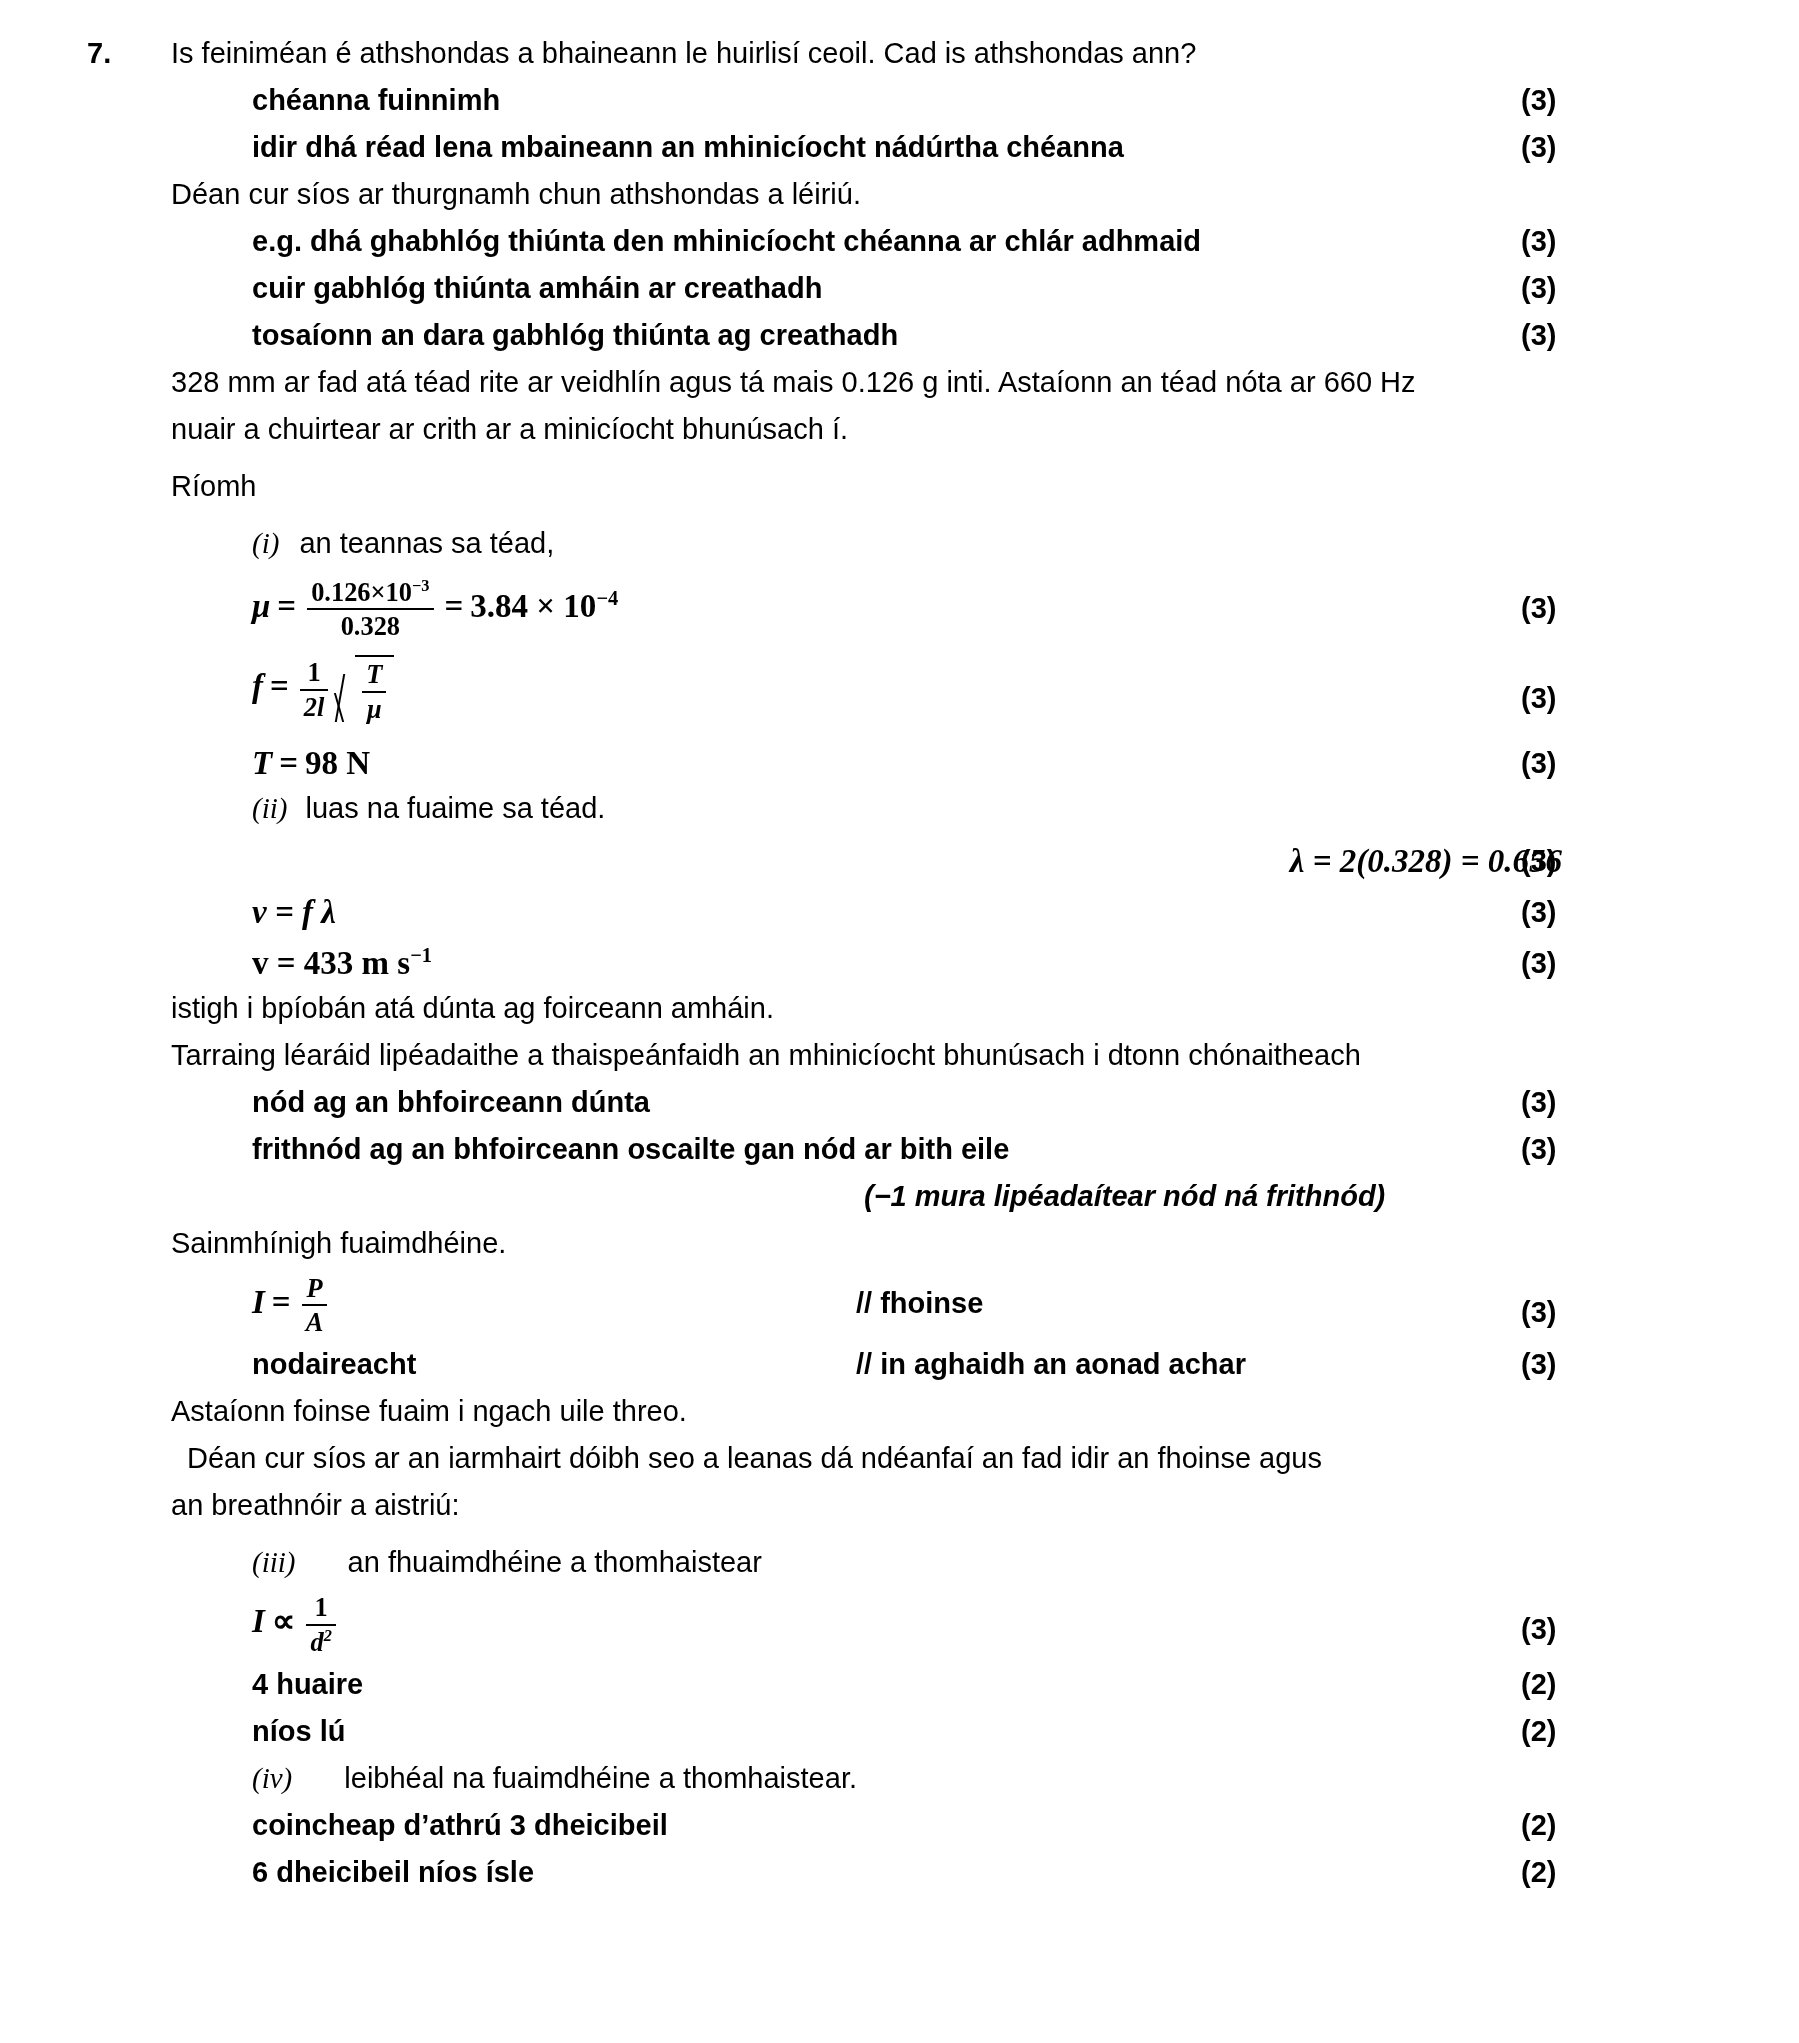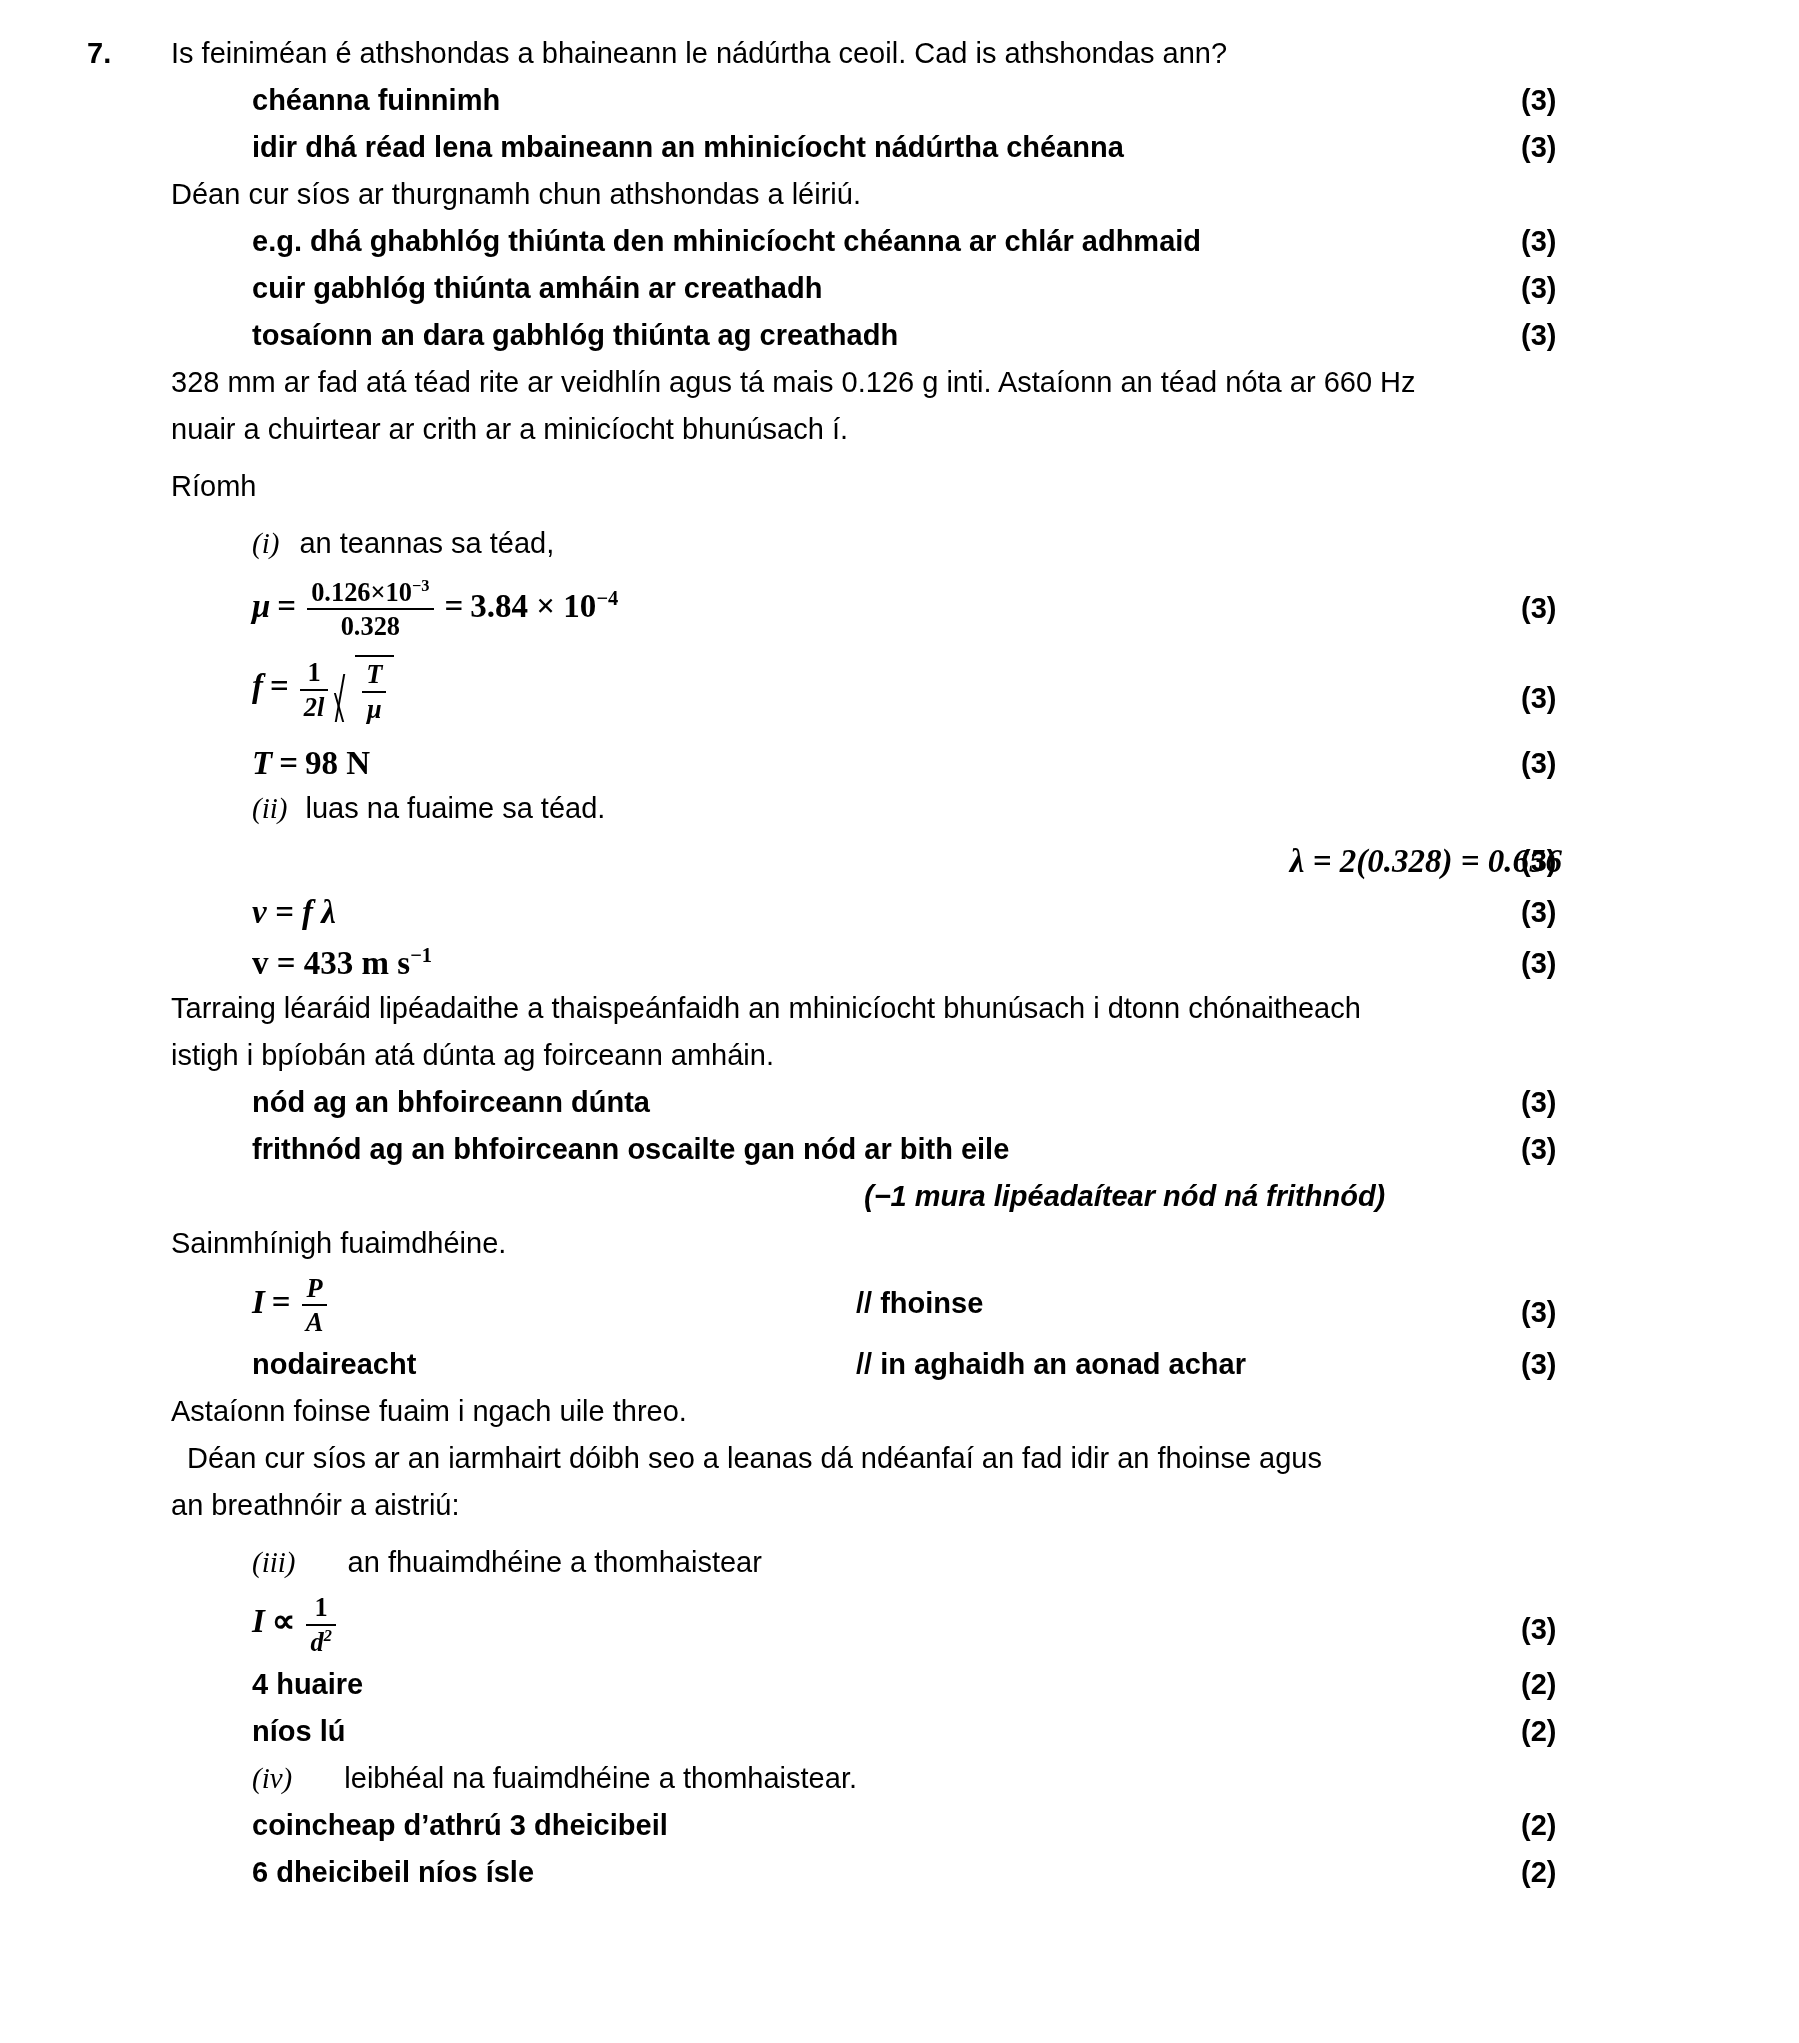--- a/index.html
+++ b/index.html
@@ -141,21 +141,21 @@
   .nowrap { white-space: nowrap; }
 </style>
 </head>
 <body>
 
 <div id="page">
 
   <div class="row">
     <div class="line qnum">
       <span class="qno">7.</span>
-      <span style="display:inline-block; padding-left:84px;">Is feiniméan é athshondas a bhaineann le nádúrtha ceoil. Cad is athshondas ann?</span>
+      <span style="display:inline-block; padding-left:84px;">Is feiniméan é athshondas a bhaineann le huirlisí ceoil. Cad is athshondas ann?</span>
     </div>
   </div>
 
   <div class="row">
     <div class="line indent bold">chéanna fuinnimh</div>
     <span class="marks">(3)</span>
   </div>
 
   <div class="row">
     <div class="line indent bold">idir dhá réad lena mbaineann an mhinicíocht nádúrtha chéanna</div>
@@ -244,24 +244,24 @@
   </div>
 
   <div class="row">
     <div class="line indent" style="padding-top:4px;">
       <span class="math nowrap"><span class="mupright">v = 433 m s</span><sup class="exp">−1</sup></span>
     </div>
     <span class="marks" style="top:6px;">(3)</span>
   </div>
 
   <div class="row">
+    <div class="line">istigh i bpíobán atá dúnta ag foirceann amháin.</div>
+  </div>
+  <div class="row">
     <div class="line" style="padding-right:119px;">Tarraing léaráid lipéadaithe a thaispeánfaidh an mhinicíocht bhunúsach i dtonn chónaitheach</div>
-  </div>
-  <div class="row">
-    <div class="line">istigh i bpíobán atá dúnta ag foirceann amháin.</div>
   </div>
 
   <div class="row">
     <div class="line indent bold">nód ag an bhfoirceann dúnta</div>
     <span class="marks">(3)</span>
   </div>
   <div class="row">
     <div class="line indent bold">frithnód ag an bhfoirceann oscailte gan nód ar bith eile</div>
     <span class="marks">(3)</span>
   </div>

